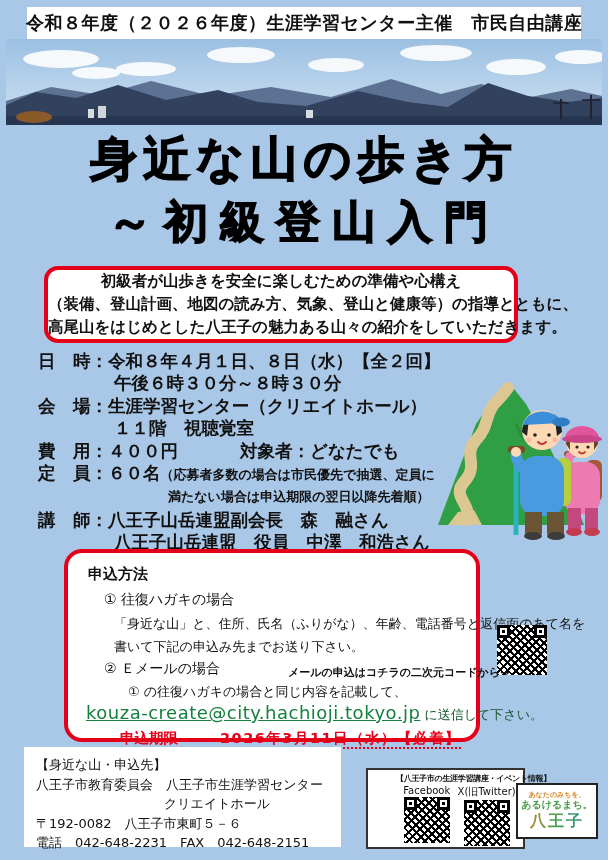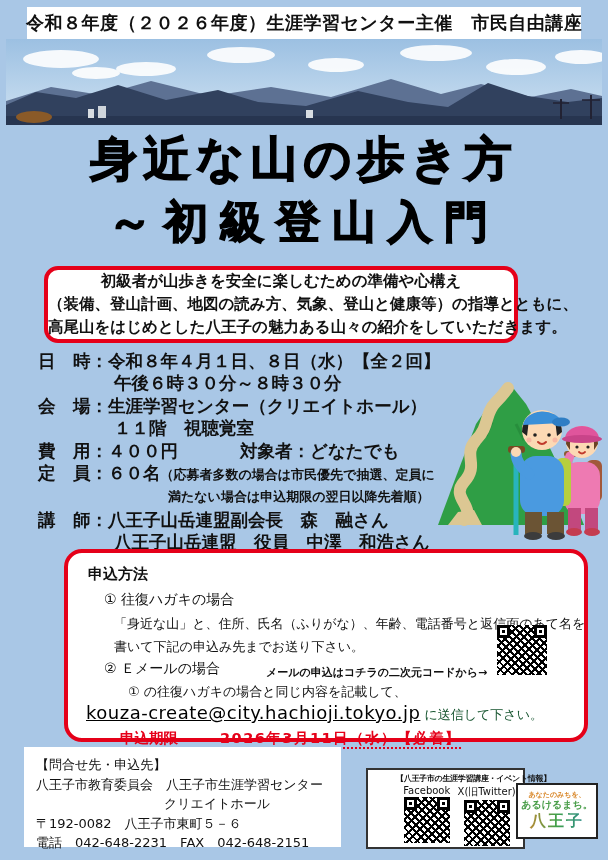--- a/index.html
+++ b/index.html
@@ -31,33 +31,33 @@
   
   .details { position:absolute; left:38px; top:350px; width:430px; font-weight:bold; font-size:17.5px; line-height:22.4px; white-space:nowrap; }
   .d-indent  { padding-left:76px; }
   .d-note    { font-size:13px; }
   .d-note2   { padding-left:130px; font-size:13px; }
   .target    { margin-left:62px; }
   
   .hikers { position:absolute; left:428px; top:352px; width:176px; height:190px; }
   
   .app-box {
-    position:absolute; left:64px; top:549px; width:524px; height:193px;
+    position:absolute; left:64px; top:549px; width:416px; height:193px;
     background:#fff; border:4px solid #e50019; border-radius:18px; box-sizing:border-box;
     font-size:14px; white-space:nowrap;
   }
   .app-heading { position:absolute; left:20px; top:12px; font-size:15px; font-weight:600; }
   .m1-title    { position:absolute; left:36px; top:38px; }
   .m1-l1       { position:absolute; left:46px; top:62px; font-size:13px; }
   .m1-l2       { position:absolute; left:46px; top:85px; font-size:13px; }
   .m2-title    { position:absolute; left:36px; top:107px; }
-  .qr-note     { position:absolute; left:198px; top:112px; font-size:11px; font-weight:bold; }
+  .qr-note     { position:absolute; left:220px; top:112px; font-size:11px; font-weight:bold; }
   .m2-l1       { position:absolute; left:60px; top:130px; font-size:13px; }
   .email-line  { position:absolute; left:18px; top:149px; }
-  .email       { font-size:18px; color:#000000; text-decoration:underline; letter-spacing:0.5px; }
+  .email       { font-size:18px; color:#15803d; text-decoration:underline; letter-spacing:0.5px; }
   .email-suffix{ font-size:13px; margin-left:4px; color:#14532d; }
   .deadline    { position:absolute; left:52px; top:176px; color:#e50019; font-weight:bold; font-size:14.5px; }
   .deadline-value { margin-left:42px; border-bottom:2px dotted #e50019; padding-bottom:1px; letter-spacing:1.5px; }
   
   .qr {
     position:relative;
     background-image:
       repeating-linear-gradient(45deg,#000 0 2px,transparent 2px 5px),
       repeating-linear-gradient(-45deg,#000 0 2px,#fff 2px 6px);
     background-color:#fff;
@@ -229,21 +229,21 @@
     <div class="m2-l1">① の往復ハガキの場合と同じ内容を記載して、</div>
     <div class="email-line">
       <a class="email">kouza-create@city.hachioji.tokyo.jp</a><span class="email-suffix">に送信して下さい。</span>
     </div>
     <div class="deadline">
       <span>申込期限</span><span class="deadline-value">2026年3月11日（水）【必着】</span>
     </div>
   </div>
 
   <div class="contact-box">
-    <div>【問合せ先・申込先】</div>
+    <div>【身近な山・申込先】</div>
     <div>八王子市教育委員会　八王子市生涯学習センター</div>
     <div class="contact-line2">クリエイトホール</div>
     <div>〒192-0082　八王子市東町５－６</div>
     <div>電話　042-648-2231　FAX　042-648-2151</div>
   </div>
 
   <div class="sns-box">
     <div class="sns-heading">【八王子市の生涯学習講座・イベント情報】</div>
     <div class="sns-cols">
       <div class="sns-col">

